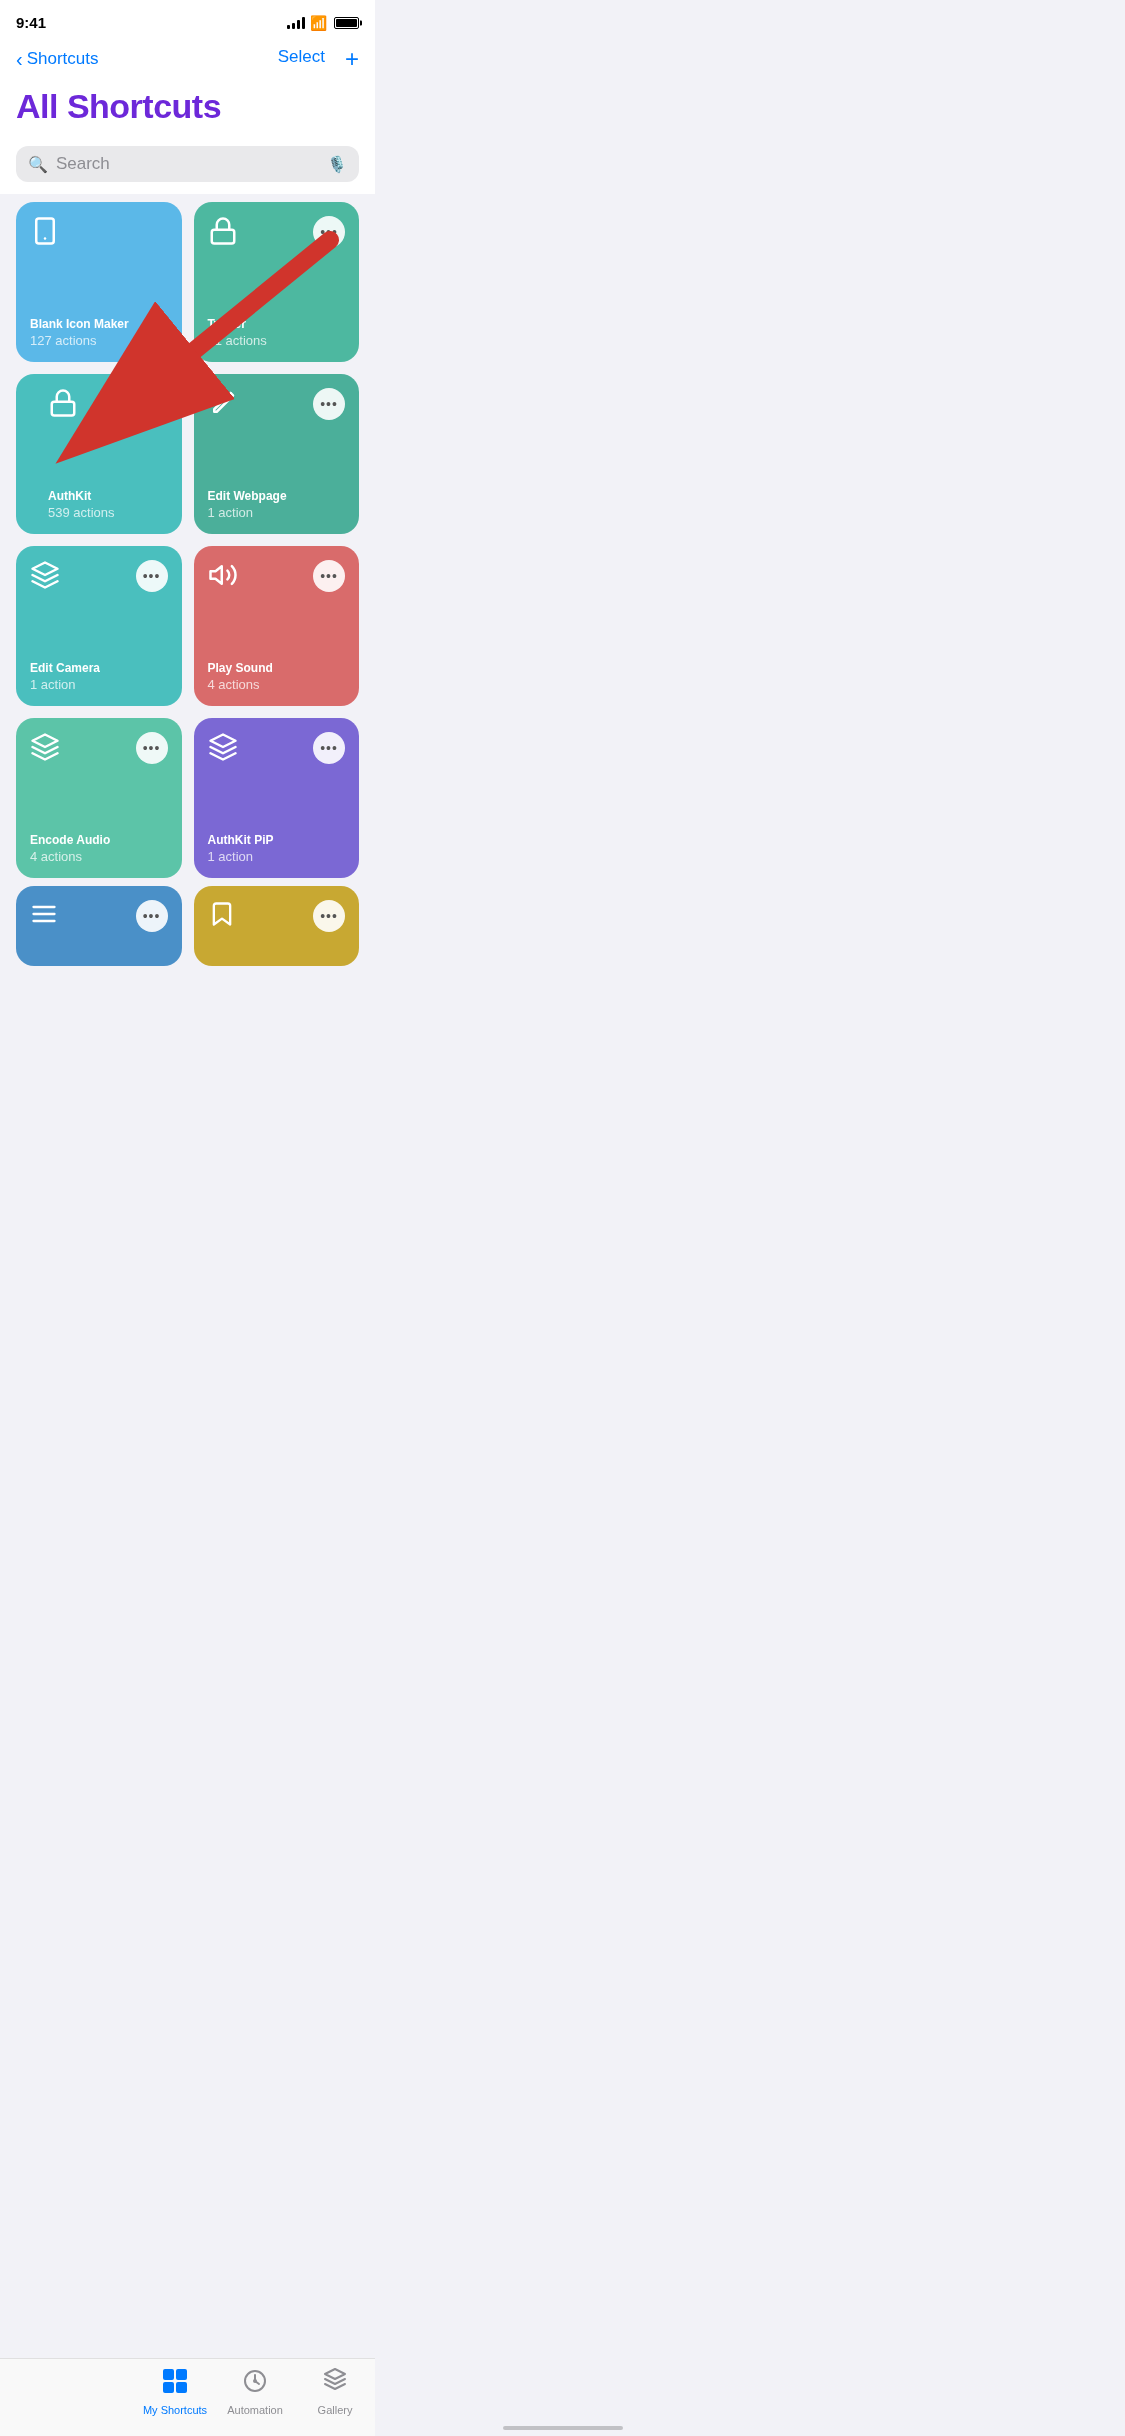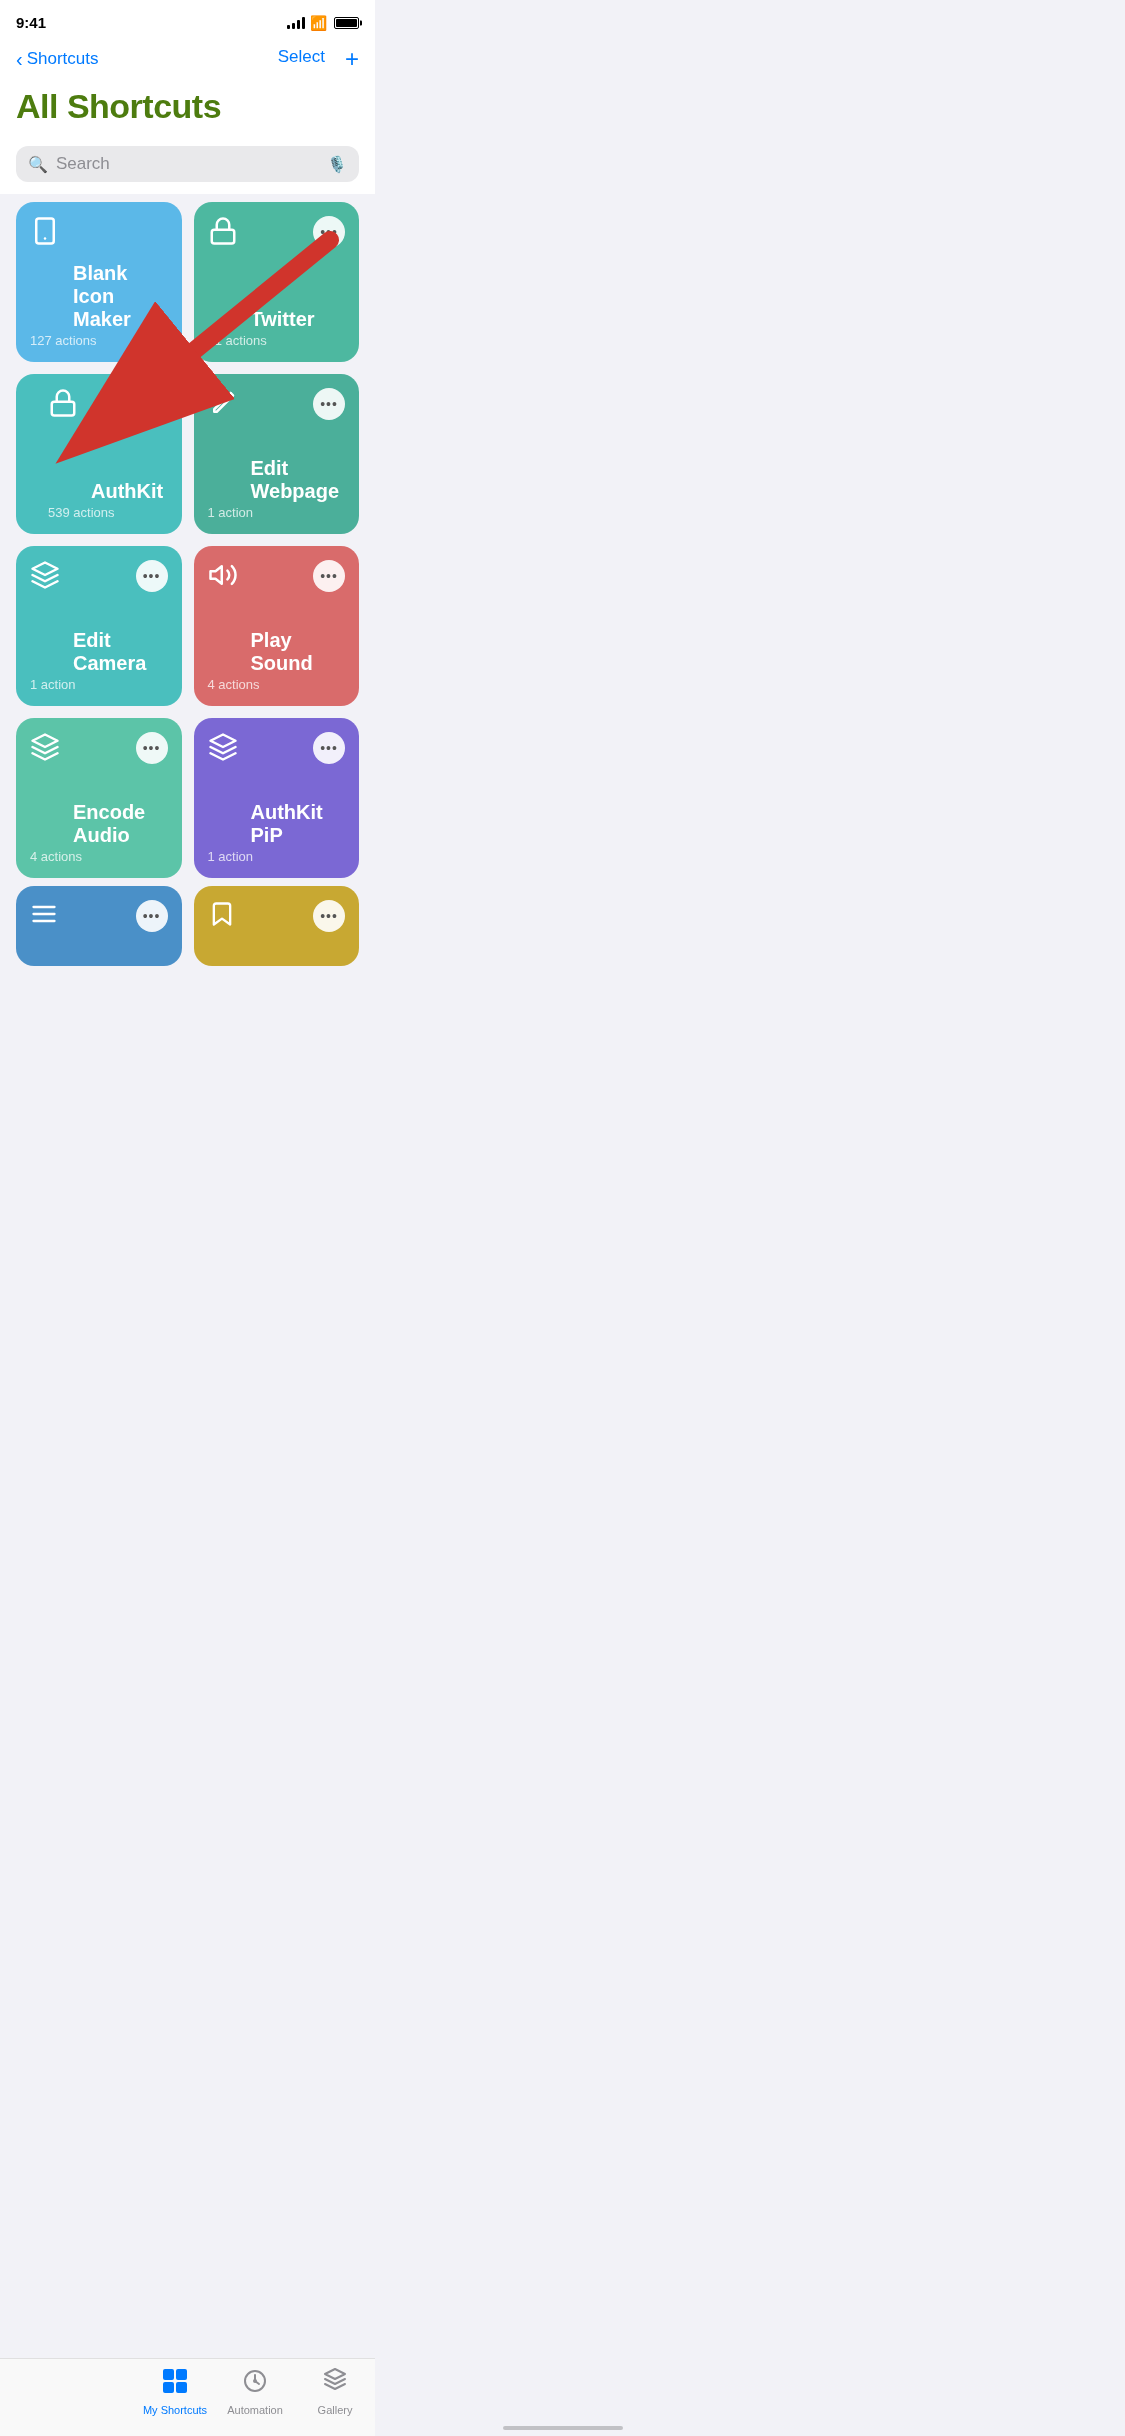--- a/index.html
+++ b/index.html
@@ -107,21 +107,21 @@
     }
 
     
     .page-title-area {
       padding: 8px 16px 12px 16px;
       background: #fff;
     }
     .page-title {
       font-size: 34px;
       font-weight: 700;
-      color: #4d7c0f;
+      color: #6d28d9;
       letter-spacing: -0.5px;
     }
 
     
     .search-container {
       padding: 8px 16px 12px 16px;
       background: #fff;
     }
     .search-bar {
       background: #e9e9eb;
@@ -190,24 +190,23 @@
       color: #555;
       line-height: 1;
       letter-spacing: 1px;
     }
     .card-bottom {
       display: flex;
       flex-direction: column;
     }
     .card-name {
       color: #fff;
-      font-size: 20px;
+      font-size: 12px;
       font-weight: 600;
       margin-bottom: 2px;
-      margin-left: 43px;
     }
     .card-actions {
       color: rgba(255,255,255,0.75);
       font-size: 13px;
     }
 
     
     .arrow-overlay {
       position: absolute;
       top: 0;

